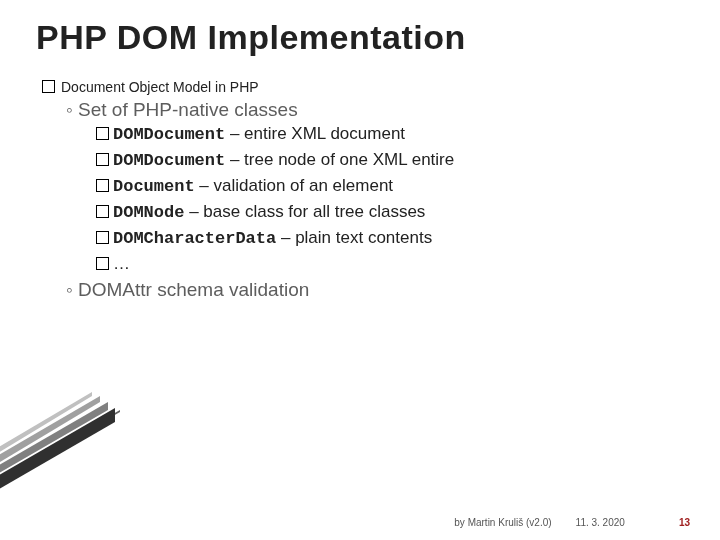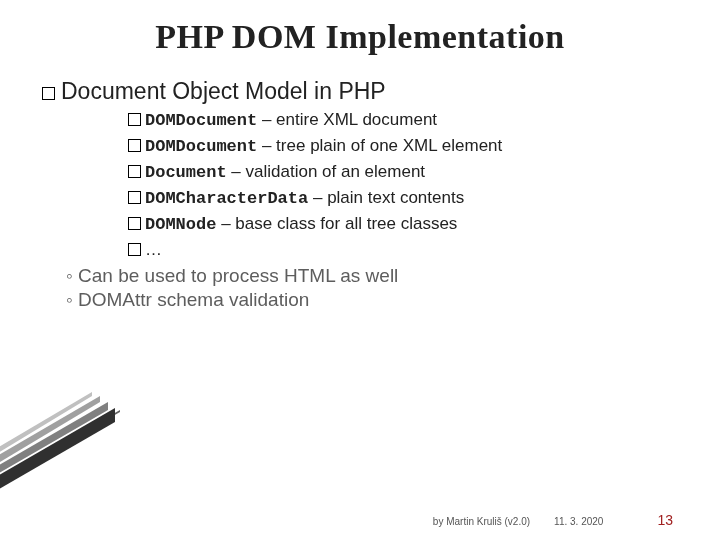--- a/index.html
+++ b/index.html
@@ -10,30 +10,29 @@
     font-family: "Lucida Sans", "Lucida Sans Unicode", "Segoe UI", sans-serif;
     position: relative;
     overflow: hidden;
   }
   .slide {
     padding: 18px 36px 0 36px;
     position: relative;
     height: 100%;
   }
   .title {
-    font-family: Liberation Serif, serif;
+    font-family: Liberation Sans, sans-serif;
     font-weight: 700;
     font-size: 34px;
     color: #222;
     letter-spacing: 0.5px;
     margin-bottom: 22px;
-    text-align: center;
   }
   .level1 {
-    font-size: 23px;
+    font-size: 14px;
     color: #222;
     margin-left: 6px;
     margin-bottom: 4px;
   }
   .level1 .bullet-box {
     display: inline-block;
     width: 13px;
     height: 13px;
     border: 1.5px solid #000;
     vertical-align: -1px;
@@ -48,21 +47,21 @@
     margin-left: 30px;
     margin-bottom: 2px;
   }
   .level2::before {
     content: "◦ ";
     color: #5d5d5d;
   }
   .level3 {
     font-size: 17px;
     color: #222;
-    margin-left: 92px;
+    margin-left: 60px;
     margin-bottom: 2px;
     line-height: 1.35;
   }
   .l3-bullet {
     display: inline-block;
     width: 13px;
     height: 13px;
     border: 1.5px solid #000;
     vertical-align: -1px;
     margin-right: 4px;
@@ -75,53 +74,54 @@
     position: absolute;
     left: 0;
     bottom: 50px;
     width: 120px;
     height: 110px;
   }
   .deco svg { display: block; }
   .footer {
     position: absolute;
     bottom: 12px;
-    right: 47px;
+    right: 30px;
     font-size: 10px;
     color: #555;
     display: flex;
     gap: 24px;
     align-items: baseline;
   }
   .footer .pg {
     color: #a02020;
-    font-size: 14px;
+    font-size: 10px;
     margin-left: 30px;
+    font-weight: bold;
   }
 </style>
 </head>
 <body>
 
 <div class="slide">
 
   <h1 class="title">PHP DOM Implementation</h1>
 
   <div class="level1">
     <span class="bullet-box"></span><span>Document Object Model in PHP</span>
   </div>
 
+  <div class="level2"><span>Set of PHP-native classes</span></div>
 
   <div class="level3"><span class="l3-bullet"></span><span class="code">DOMDocument</span><span> – entire XML document</span></div>
-  <div class="level3"><span class="l3-bullet"></span><span class="code">DOMDocument</span><span> – tree plain of one XML element</span></div>
+  <div class="level3"><span class="l3-bullet"></span><span class="code">DOMDocument</span><span> – tree node of one XML entire</span></div>
   <div class="level3"><span class="l3-bullet"></span><span class="code">Document</span><span> – validation of an element</span></div>
+  <div class="level3"><span class="l3-bullet"></span><span class="code">DOMNode</span><span> – base class for all tree classes</span></div>
   <div class="level3"><span class="l3-bullet"></span><span class="code">DOMCharacterData</span><span> – plain text contents</span></div>
-  <div class="level3"><span class="l3-bullet"></span><span class="code">DOMNode</span><span> – base class for all tree classes</span></div>
   <div class="level3"><span class="l3-bullet"></span><span class="code"></span><span>…</span></div>
 
-  <div class="level2"><span>Can be used to process HTML as well</span></div>
   <div class="level2"><span>DOMAttr schema validation</span></div>
 
   <div class="deco">
     <svg width="120" height="110" viewBox="0 0 120 110">
       <polygon points="-20,110 120,30 120,32 -20,112" fill="#606060"></polygon>
       <polygon points="-20,106 115,28 115,42 -20,120" fill="#303030"></polygon>
       <polygon points="-20,96 108,22 108,30 -20,104" fill="#808080"></polygon>
       <polygon points="-20,86 100,16 100,22 -20,94" fill="#a0a0a0"></polygon>
       <polygon points="-20,78 92,12 92,16 -20,84" fill="#c0c0c0"></polygon>
     </svg>

